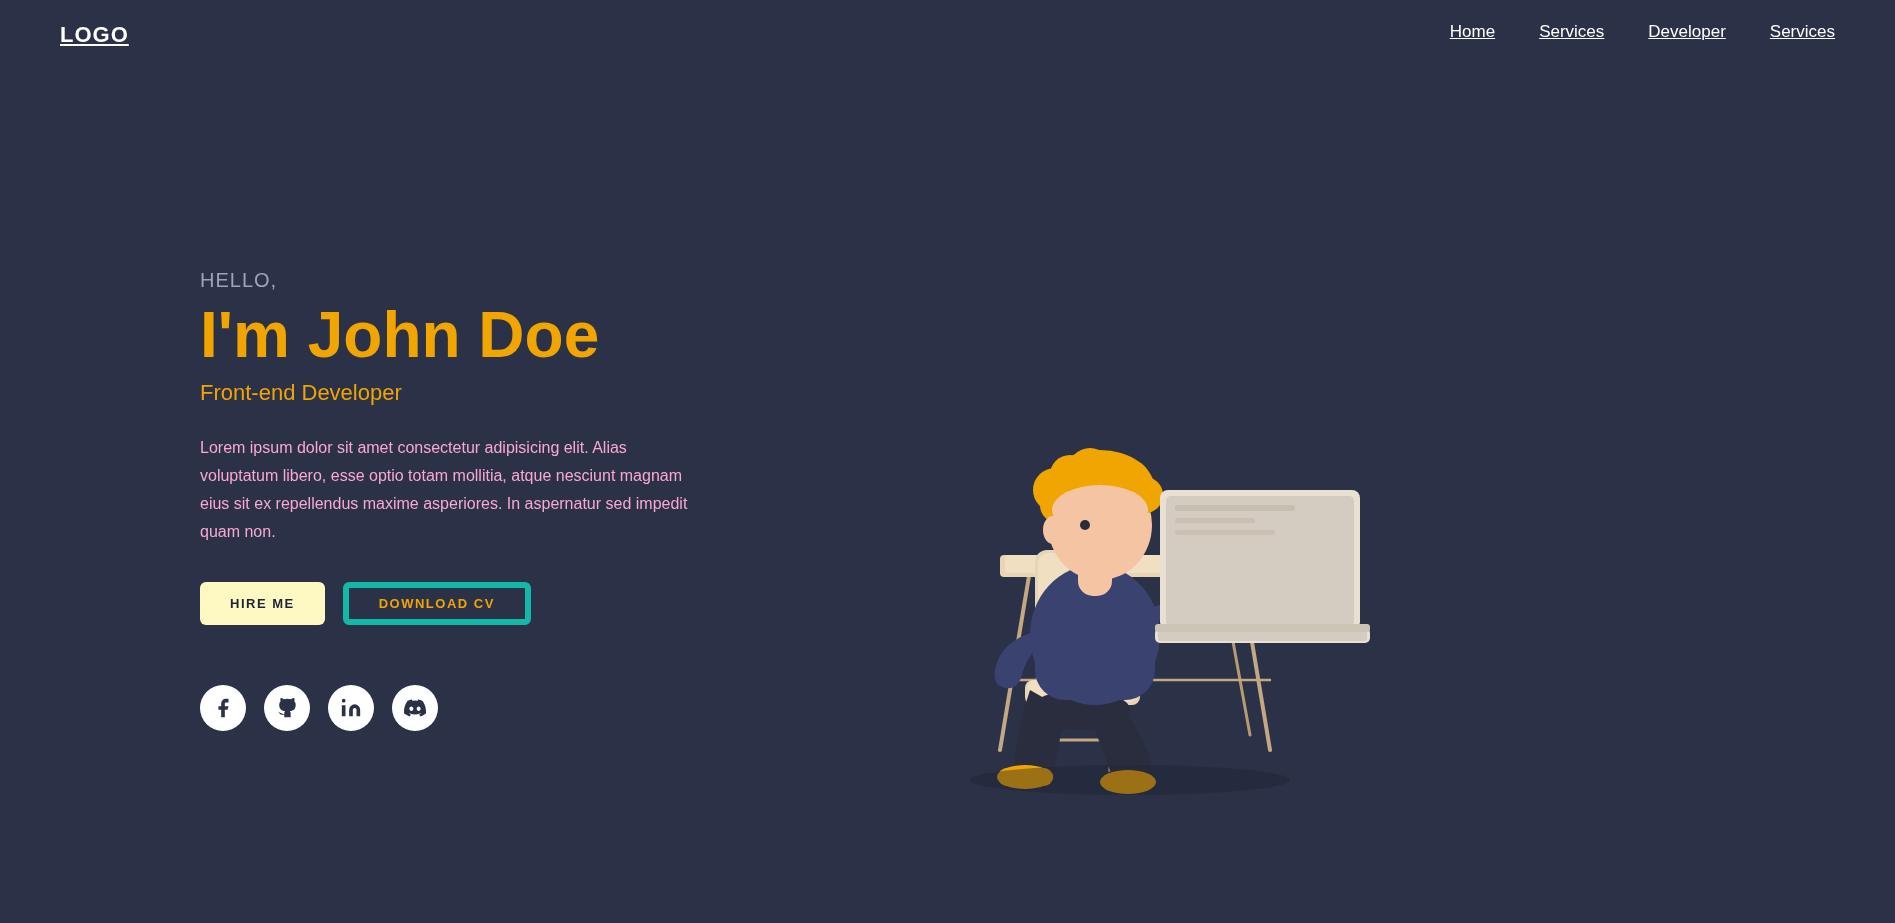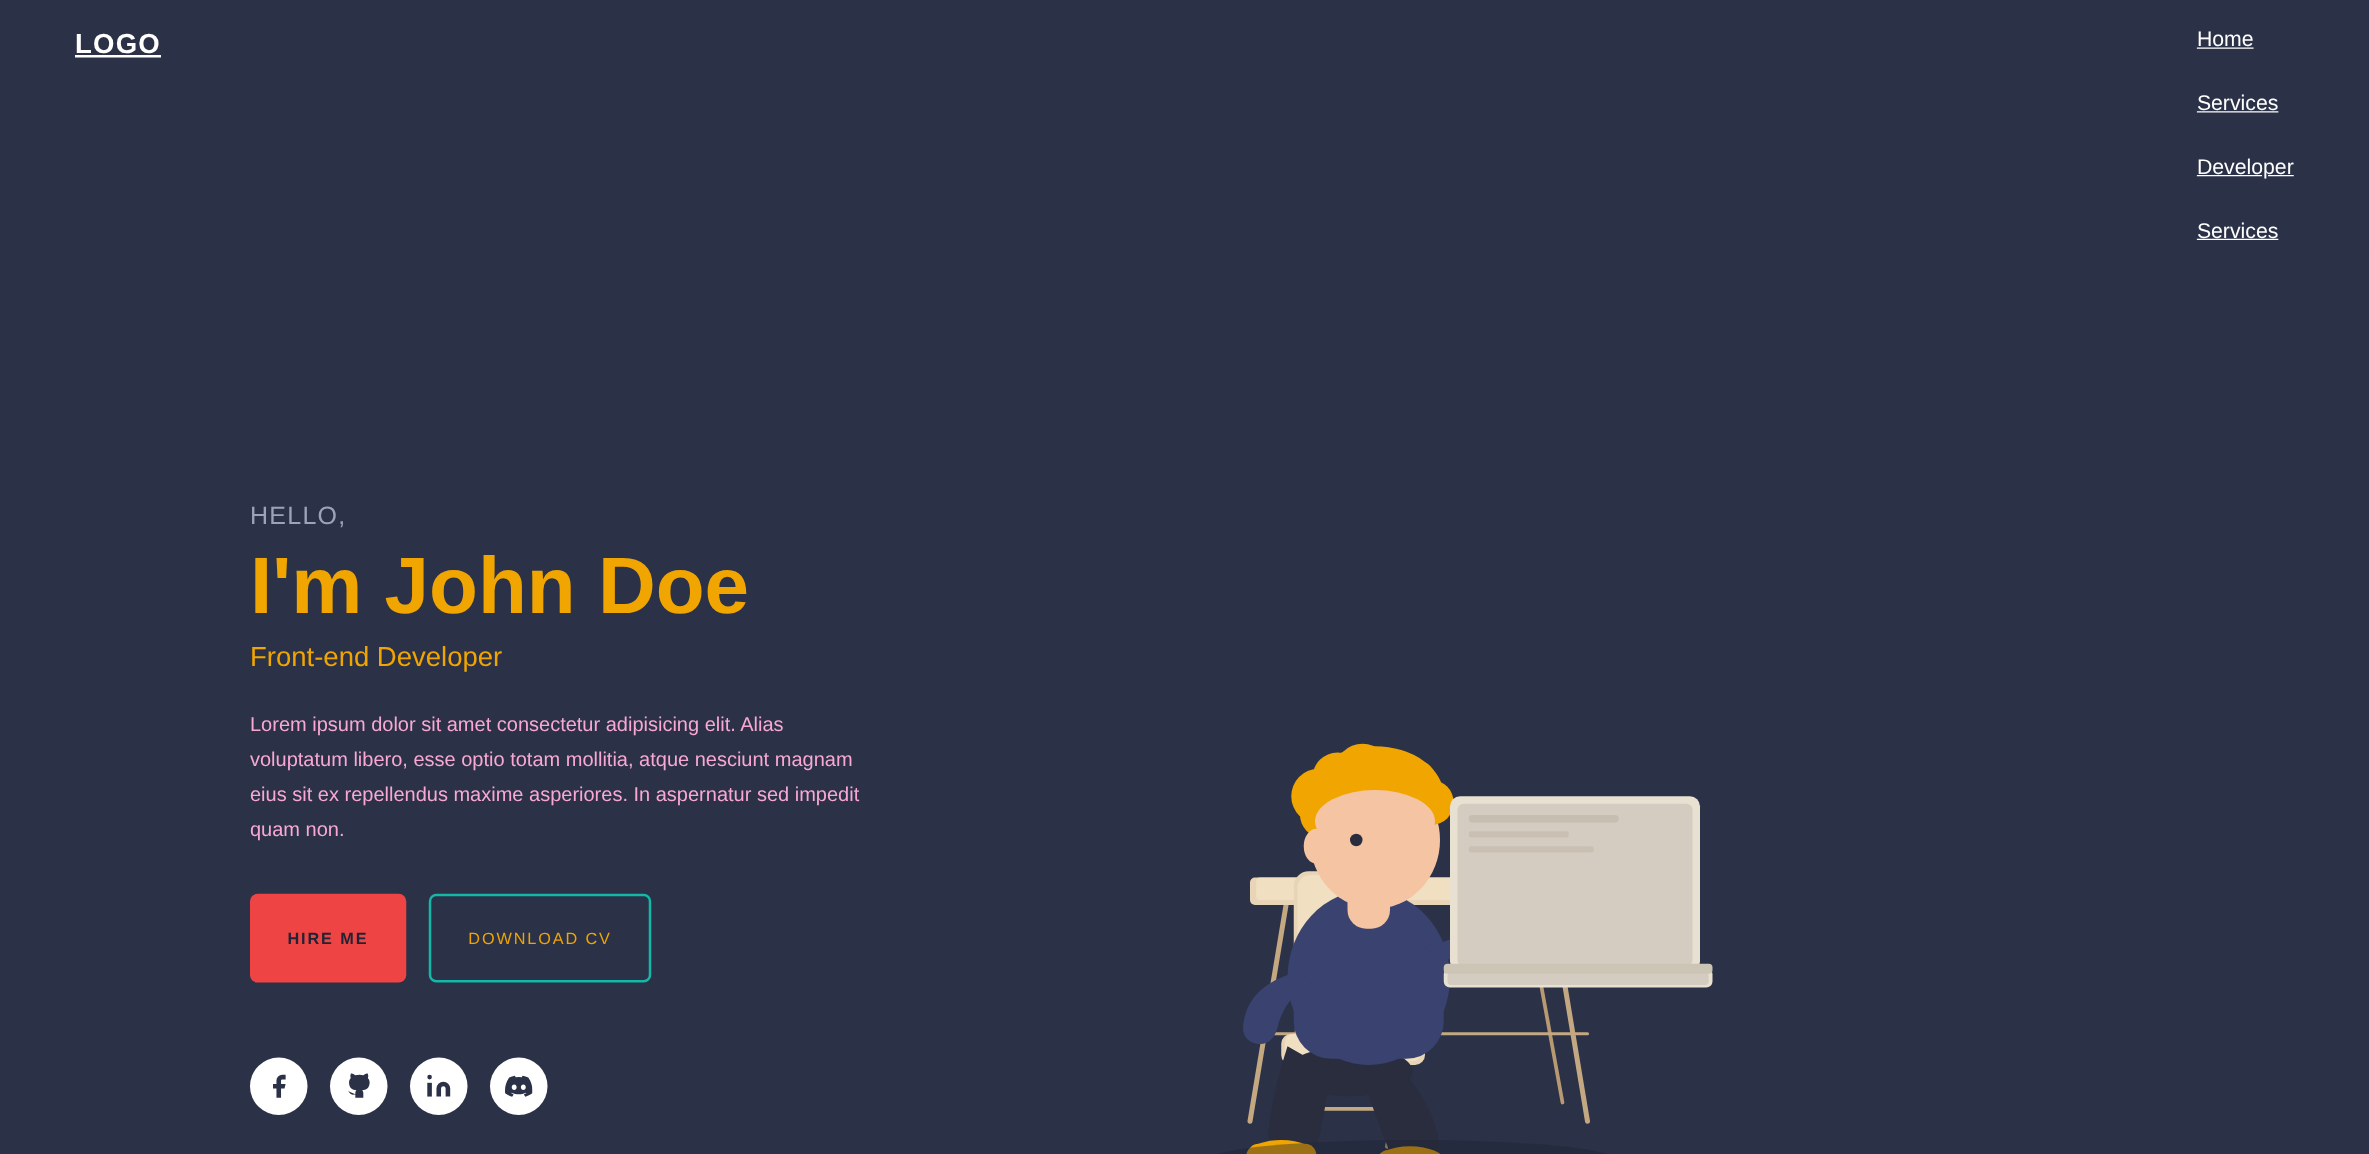--- a/index.html
+++ b/index.html
@@ -24,23 +24,22 @@
 
     .logo {
       font-size: 22px;
       font-weight: 900;
       color: #ffffff;
       letter-spacing: 1px;
     }
 
     .nav-links {
       display: flex;
-      gap: 31px;
+      gap: 44px;
       list-style: none;
-      flex-direction: column;
     }
 
     .nav-links li a {
       text-decoration: none;
       color: #ffffff;
       font-size: 17px;
       font-weight: 400;
       cursor: pointer;
       transition: color 0.2s;
     }
@@ -90,39 +89,39 @@
       max-width: 500px;
     }
 
     .btn-group {
       display: flex;
       gap: 18px;
       margin-bottom: 60px;
     }
 
     .btn-hire {
-      background-color: #ef4444;
+      background-color: #fef9c3;
       color: #1e2335;
       border: none;
       padding: 14px 30px;
       font-size: 13px;
       font-weight: 700;
       letter-spacing: 1.5px;
       border-radius: 6px;
       cursor: pointer;
       transition: background 0.2s;
     }
 
     .btn-cv {
       background-color: transparent;
       color: #f0a500;
-      border: 2px solid #14b8a6;
-      padding: 26px 30px;
+      border: 6px solid #14b8a6;
+      padding: 8px 30px;
       font-size: 13px;
-      font-weight: 400;
+      font-weight: 700;
       letter-spacing: 1.5px;
       border-radius: 6px;
       cursor: pointer;
       transition: all 0.2s;
     }
 
     
     .social-icons {
       display: flex;
       gap: 18px;

